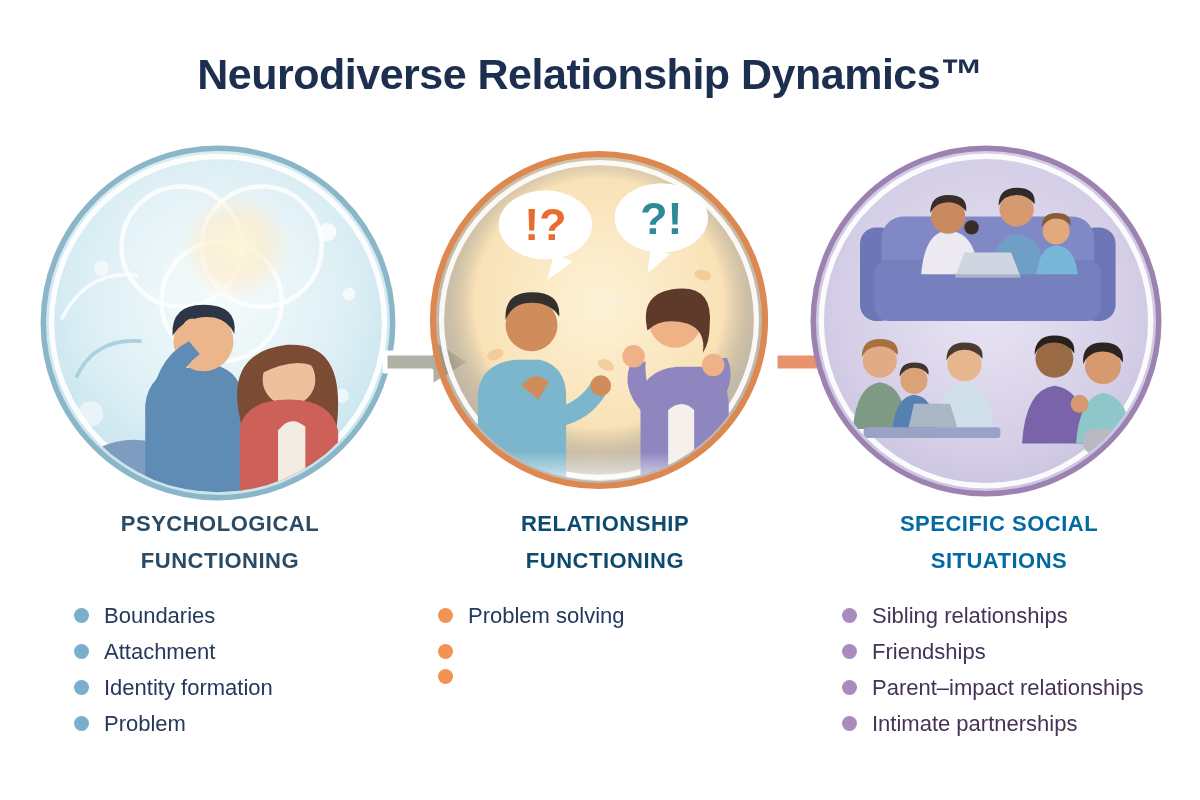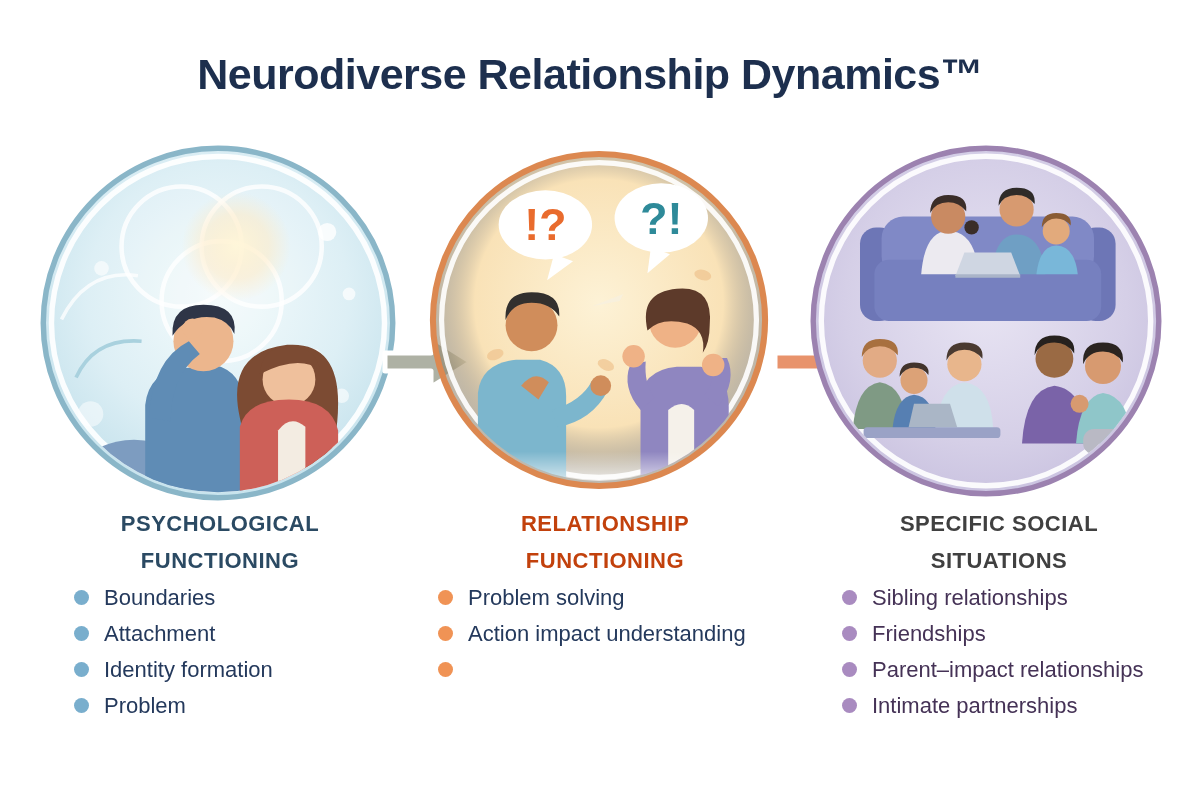--- a/index.html
+++ b/index.html
@@ -24,23 +24,23 @@
   .arrow svg { display:block; width:100%; height:100%; }
 
   
   .col { position:absolute; top:505px; }
   .col-1 { left:28px;  width:384px; }
   .col-2 { left:416px; width:378px; }
   .col-3 { left:810px; width:378px; }
   .col h2 { font-size:22px; line-height:37px; font-weight:bold; text-align:center;
             letter-spacing:0.5px; }
   .col-1 h2 { color:#2b4a63; }
-  .col-2 h2 { color:#c2410c; }
-  .col-3 h2 { color:#404040; }
-  .col ul { list-style:none; margin-top:1px; }
+  .col-2 h2 { color:#0c4a6e; }
+  .col-3 h2 { color:#0369a1; }
+  .col ul { list-style:none; margin-top:19px; }
   .col-1 ul { padding-left:46px; }
   .col-2 ul { padding-left:22px; }
   .col-3 ul { padding-left:32px; }
   .col li { display:flex; align-items:flex-start; font-size:22px; line-height:36px; }
   .col-1 li, .col-2 li { color:#24395c; }
   .col-3 li { color:#453256; }
   .dot { flex:none; width:15px; height:15px; border-radius:50%; margin:10px 15px 0 0; }
   .col-1 .dot { background:#79aecd; }
   .col-2 .dot { background:#f09355; }
   .col-3 .dot { background:#a98bc0; }
@@ -256,21 +256,20 @@
       <span>RELATIONSHIP</span><br>
       <span>FUNCTIONING</span>
     </h2>
     <ul>
       <li>
           <span class="dot"></span>
           <span class="bullet-text">Problem solving</span>
         </li>
       <li>
           <span class="dot"></span>
-          <span class="bullet-text">Action impact understanding</span>
         </li>
       <li>
           <span class="dot"></span>
       </li>
     </ul>
   </section>
 
   <section class="col col-3">
     <h2>
       <span>SPECIFIC SOCIAL</span><br>

